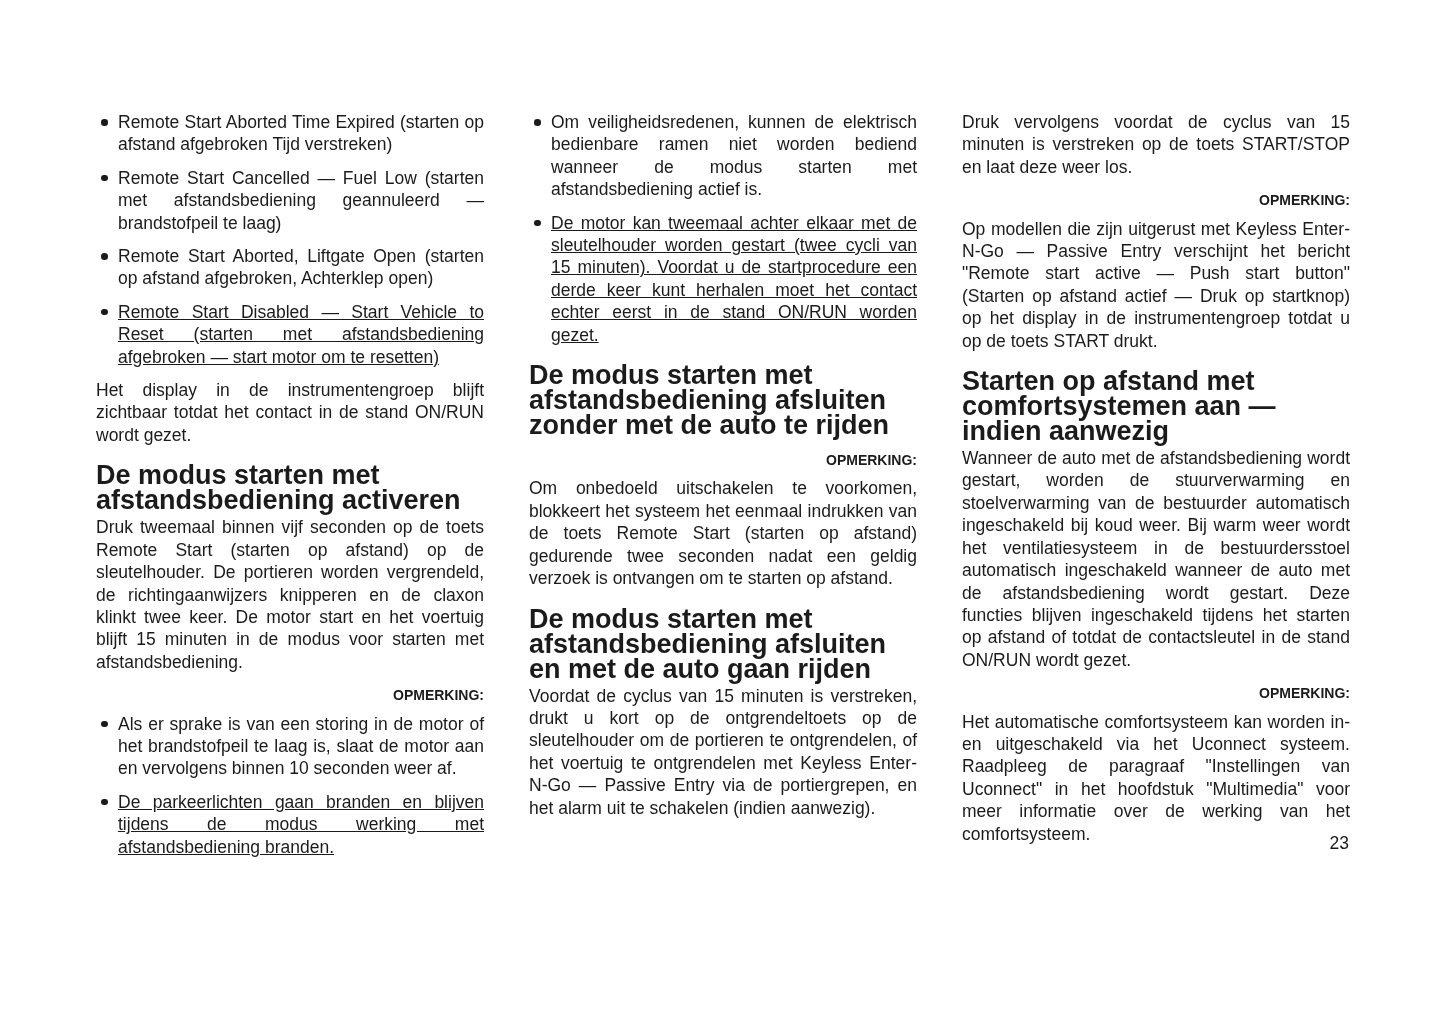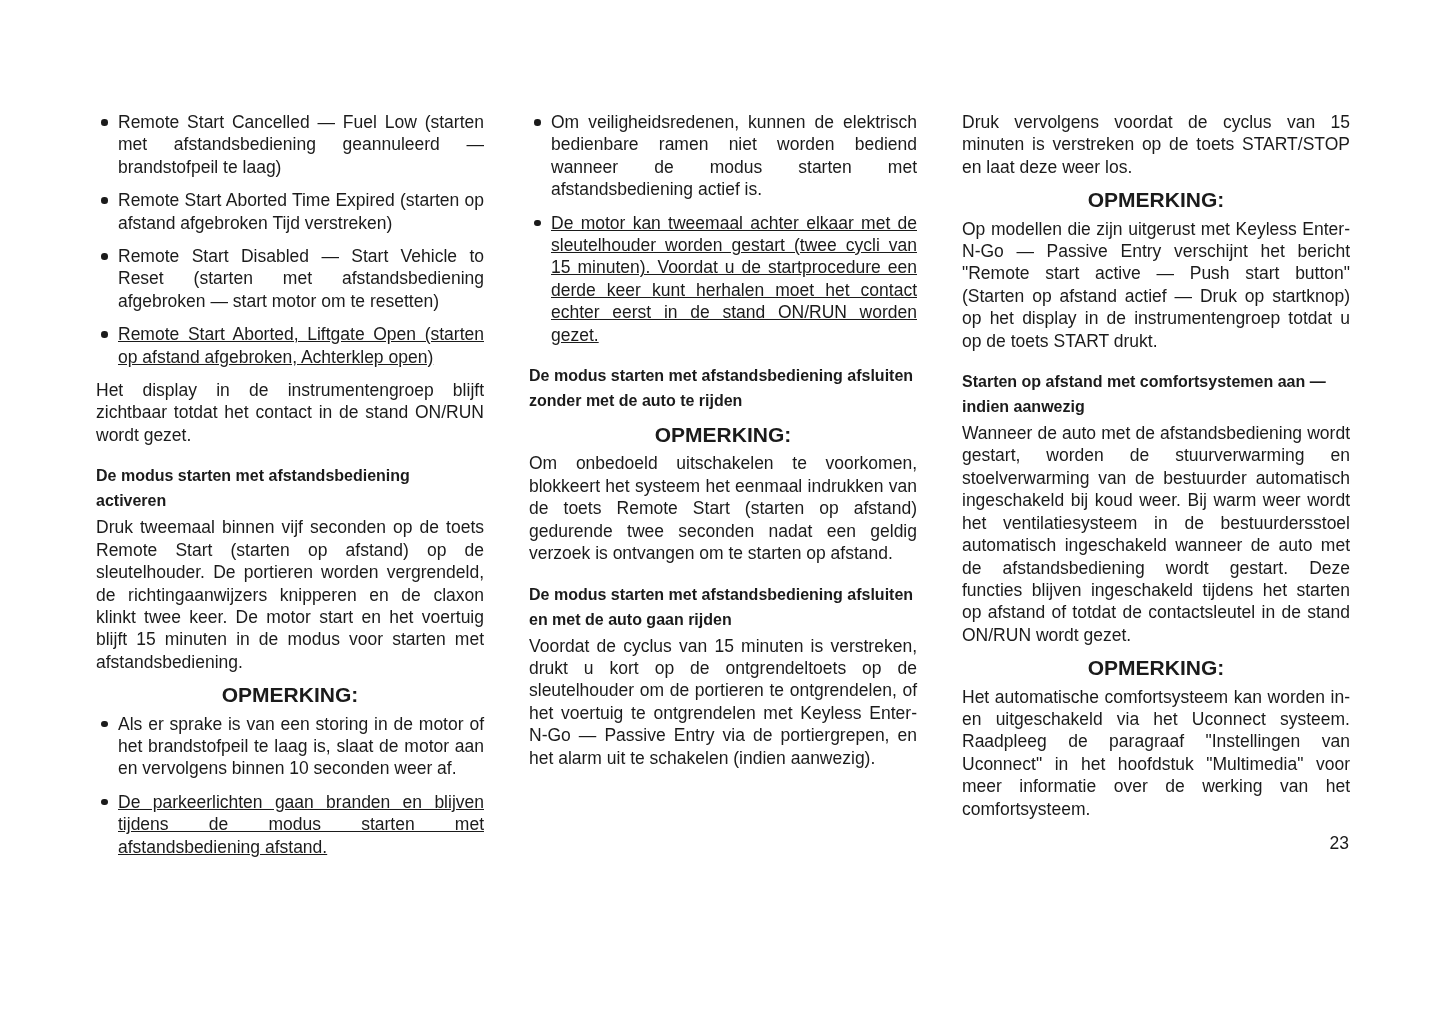--- a/index.html
+++ b/index.html
@@ -52,60 +52,60 @@
     position: absolute;
     left: 5px;
     top: 8px;
     width: 6.5px;
     height: 6.5px;
     border-radius: 50%;
     background: #1b1b1b;
   }
   h2.section-heading {
     margin: 17px 0 3px 0;
-    font-size: 16px;
+    font-size: 27px;
     line-height: 25px;
     font-weight: bold;
     text-align: left;
   }
   p.note-label {
     margin: 11px 0 6px 0;
-    font-size: 21px;
+    font-size: 14px;
     font-weight: bold;
-    text-align: center;
+    text-align: right;
   }
   .page-number {
     position: absolute;
     top: 832px;
     right: 96px;
     font-size: 17.5px;
     line-height: 22.4px;
     text-align: right;
   }
 </style>
 </head>
 <body>
 
 <div class="page">
   <div class="columns">
 
     <section class="col">
       <ul class="bullets">
+        <li>Remote Start Aborted Time Expired (starten op afstand afgebroken Tijd verstreken)</li>
         <li>Remote Start Cancelled — Fuel Low (starten met afstandsbediening geannuleerd — brandstofpeil te laag)</li>
-        <li>Remote Start Aborted Time Expired (starten op afstand afgebroken Tijd verstreken)</li>
+        <li>Remote Start Aborted, Liftgate Open (starten op afstand afgebroken, Achterklep open)</li>
         <li>Remote Start Disabled — Start Vehicle to Reset (starten met afstandsbediening afgebroken — start motor om te resetten)</li>
-        <li>Remote Start Aborted, Liftgate Open (starten op afstand afgebroken, Achterklep open)</li>
       </ul>
       <p class="body">Het display in de instrumentengroep blijft zichtbaar totdat het contact in de stand ON/RUN wordt gezet.</p>
       <h2 class="section-heading">De modus starten met afstandsbediening activeren</h2>
       <p class="body">Druk tweemaal binnen vijf seconden op de toets Remote Start (starten op afstand) op de sleutelhouder. De portieren worden vergrendeld, de richtingaanwijzers knipperen en de claxon klinkt twee keer. De motor start en het voertuig blijft 15 minuten in de modus voor starten met afstandsbediening.</p>
       <p class="note-label">OPMERKING:</p>
       <ul class="bullets">
         <li>Als er sprake is van een storing in de motor of het brandstofpeil te laag is, slaat de motor aan en vervolgens binnen 10 seconden weer af.</li>
-        <li>De parkeerlichten gaan branden en blijven tijdens de modus starten met afstandsbediening afstand.</li>
+        <li>De parkeerlichten gaan branden en blijven tijdens de modus werking met afstandsbediening branden.</li>
       </ul>
     </section>
 
     <section class="col">
       <ul class="bullets">
         <li>Om veiligheidsredenen, kunnen de elektrisch bedienbare ramen niet worden bediend wanneer de modus starten met afstandsbediening actief is.</li>
         <li>De motor kan tweemaal achter elkaar met de sleutelhouder worden gestart (twee cycli van 15 minuten). Voordat u de startprocedure een derde keer kunt herhalen moet het contact echter eerst in de stand ON/RUN worden gezet.</li>
       </ul>
       <h2 class="section-heading">De modus starten met afstandsbediening afsluiten zonder met de auto te rijden</h2>
       <p class="note-label">OPMERKING:</p>

